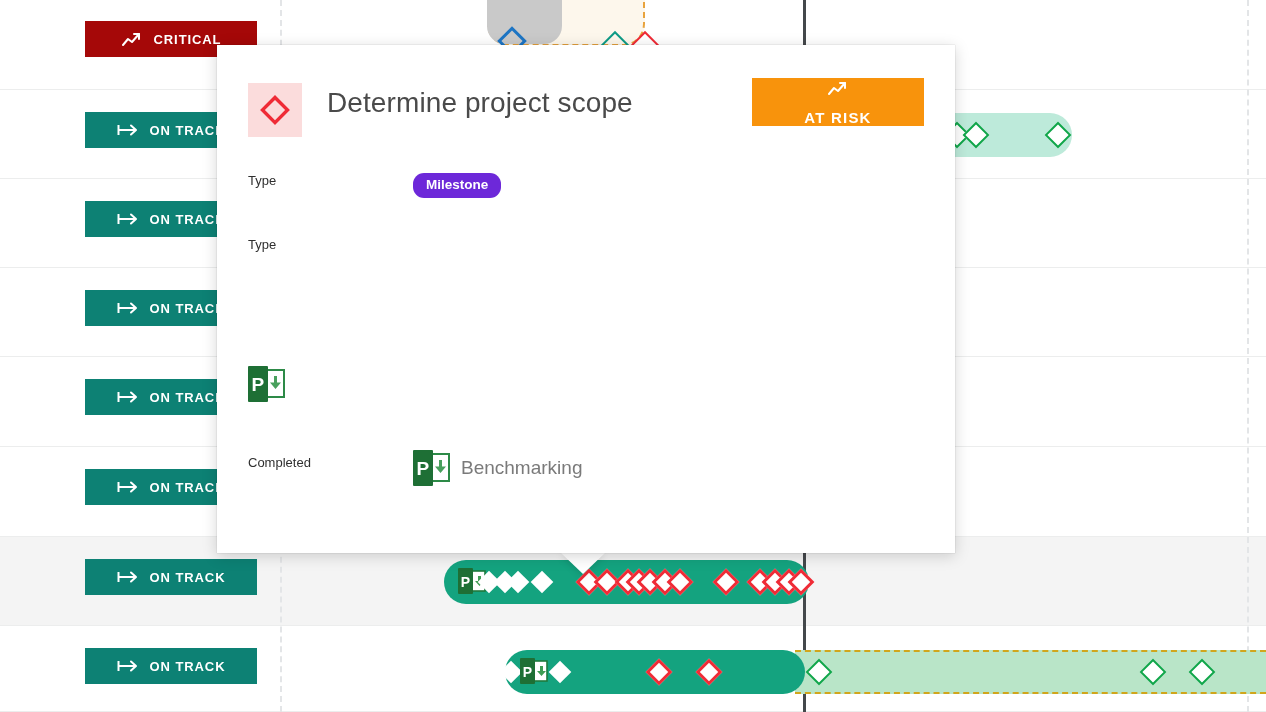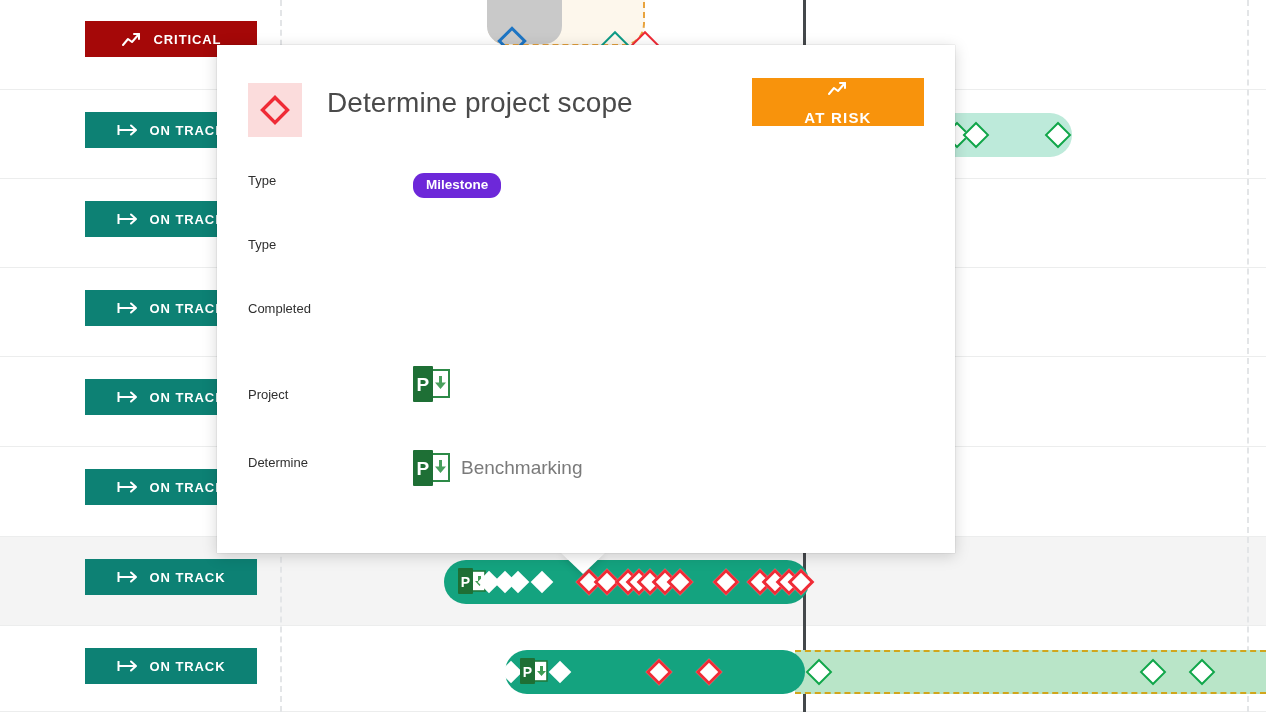--- a/index.html
+++ b/index.html
@@ -420,37 +420,35 @@
         <div class="tt-value">
           <span class="pill">Milestone</span>
         </div>
       </div>
 
       <div class="tt-row">
         <div class="tt-label">Type</div>
       </div>
 
       <div class="tt-row">
-        <div class="tt-label">Completed</div>
       </div>
 
       <div class="tt-row tall">
-        <div class="tt-label" style="padding-top:22px;">Project</div>
         <div class="tt-value">
           <svg class="proj-ico" width="38" height="36" viewBox="0 0 38 36">
             <rect x="17" y="4" width="19" height="27" fill="#ffffff" stroke="#2d8a47" stroke-width="2"></rect>
             <path d="M26 10 v6.5 h-4 l5.5 6.5 5.5-6.5 h-4 V10 z" fill="#49a05d"></path>
             <rect x="0" y="0" width="20" height="36" rx="1" fill="#1e6f35"></rect>
             <text x="9.8" y="25" font-family="Liberation Sans, sans-serif" font-size="19" font-weight="bold" fill="#ffffff" text-anchor="middle">P</text>
           </svg>
         </div>
       </div>
 
       <div class="tt-row">
-        <div class="tt-label" style="padding-top:6px;">Determine</div>
+        <div class="tt-label" style="padding-top:6px;">Completed</div>
         <div class="tt-value">
           <svg class="proj-ico" width="38" height="36" viewBox="0 0 38 36">
             <rect x="17" y="4" width="19" height="27" fill="#ffffff" stroke="#2d8a47" stroke-width="2"></rect>
             <path d="M26 10 v6.5 h-4 l5.5 6.5 5.5-6.5 h-4 V10 z" fill="#49a05d"></path>
             <rect x="0" y="0" width="20" height="36" rx="1" fill="#1e6f35"></rect>
             <text x="9.8" y="25" font-family="Liberation Sans, sans-serif" font-size="19" font-weight="bold" fill="#ffffff" text-anchor="middle">P</text>
           </svg>
           <span class="vtext" style="padding-top:5px;">Benchmarking</span>
         </div>
       </div>

